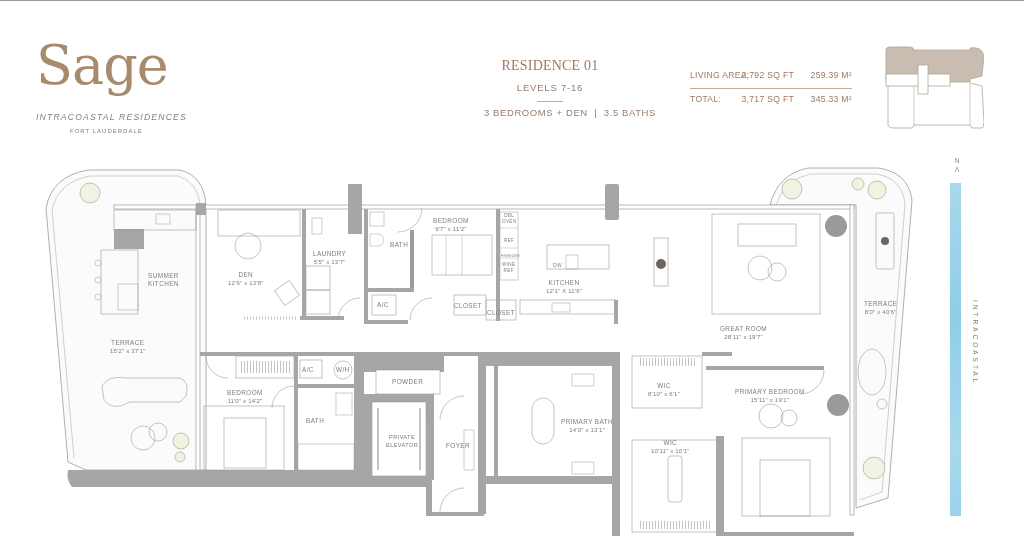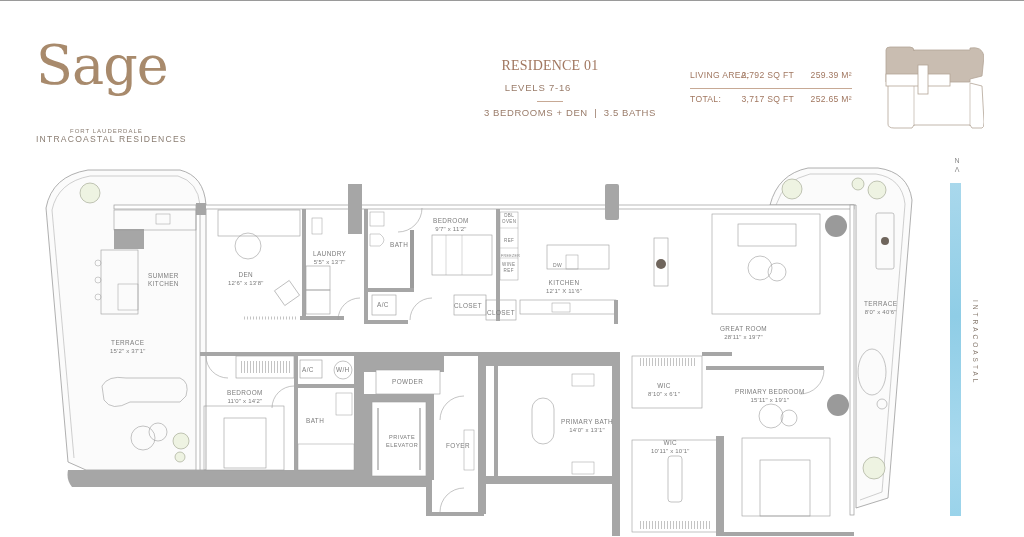--- a/index.html
+++ b/index.html
@@ -1,22 +1,22 @@
 <!DOCTYPE html>
 <html><head>
 <meta charset="utf-8">
 <style>
   html, body { margin: 0; padding: 0; background: #ffffff; }
   body { width: 1024px; height: 537px; position: relative; overflow: hidden; font-family: "Liberation Sans", sans-serif; }
   .topline { position: absolute; left: 0; top: 0; width: 1024px; height: 1px; background: #9a9a9a; }
   .logo-word { position: absolute; left: 36px; top: 36px; font-family: "DejaVu Serif", serif; font-size: 54px; line-height: 60px; color: #a88a6c; letter-spacing: -1px; font-weight: normal; }
-  .logo-sub { position: absolute; left: 36px; top: 134px; font-size: 8.6px; letter-spacing: 1.2px; color: #8a7d72; }
+  .logo-sub { position: absolute; left: 36px; top: 112px; font-size: 8.6px; letter-spacing: 1.2px; color: #8a7d72; font-style: italic; }
   .logo-sub2 { position: absolute; left: 70px; top: 128px; font-size: 6px; letter-spacing: 1px; color: #8a7d72; }
   .res-title { position: absolute; left: 440px; width: 220px; top: 58px; text-align: center; font-family: "Liberation Serif", serif; font-size: 14px; color: #a17760; letter-spacing: 0.2px; }
-  .res-levels { position: absolute; left: 428px; width: 220px; top: 82px; text-align: center; font-size: 9.5px; color: #9a7c6a; letter-spacing: 0.8px; }
+  .res-levels { position: absolute; left: 440px; width: 220px; top: 82px; text-align: center; font-size: 9.5px; color: #9a7c6a; letter-spacing: 0.8px; }
   .res-divider { position: absolute; left: 537px; width: 26px; top: 101px; height: 1px; background: #c7a995; }
   .res-rooms { position: absolute; left: 460px; width: 220px; top: 107px; text-align: center; font-size: 9.5px; color: #9a7c6a; letter-spacing: 0.6px; }
   .area { position: absolute; left: 690px; top: 70px; font-size: 8.6px; color: #a17760; letter-spacing: 0.3px; }
   .area .row { position: relative; height: 15px; width: 162px; }
   .area .row span { position: absolute; top: 0; white-space: nowrap; }
   .area .c1 { left: 0; }
   .area .c2 { right: 58px; padding-left: 20px; }
   .area .c3 { right: 0; text-align: center; }
   .area .rule { width: 162px; height: 1px; background: #c7a995; margin: 3px 0 5px 0; }
   .keyplan { position: absolute; left: 884px; top: 46px; width: 100px; height: 84px; }
@@ -44,21 +44,21 @@
 <div class="area">
   <div class="row">
     <span class="c1">LIVING AREA:</span>
     <span class="c2">2,792 SQ FT</span>
     <span class="c3">259.39 M²</span>
   </div>
   <div class="rule"></div>
   <div class="row">
     <span class="c1">TOTAL:</span>
     <span class="c2">3,717 SQ FT</span>
-    <span class="c3">252.65 M²</span>
+    <span class="c3">345.33 M²</span>
   </div>
 </div>
 
 <svg class="keyplan" viewBox="0 0 100 84">
   <path d="M2 4 Q2 1 6 1 L26 1 Q30 1 30 5 L30 4 L86 4 L86 2 Q98 0 100 10 L98 30 L86 33 L86 36 L2 36 Z" fill="#c9bdb1" stroke="#b3a597" stroke-width="0.8"></path>
   <rect x="2" y="28" width="64" height="12" fill="#fff" stroke="#b3a597" stroke-width="0.8"></rect>
   <rect x="34" y="19" width="10" height="29" fill="#fff" stroke="#b3a597" stroke-width="0.8"></rect>
   <path d="M4 40 L4 78 Q4 82 10 82 L28 82 L30 79 L86 79 L88 82 L98 82 Q100 82 100 76 L98 40 L86 37" fill="none" stroke="#b3a597" stroke-width="0.8"></path>
   <line x1="30" y1="40" x2="30" y2="80" stroke="#b3a597" stroke-width="0.6"></line>
   <line x1="86" y1="37" x2="86" y2="80" stroke="#b3a597" stroke-width="0.6"></line>

